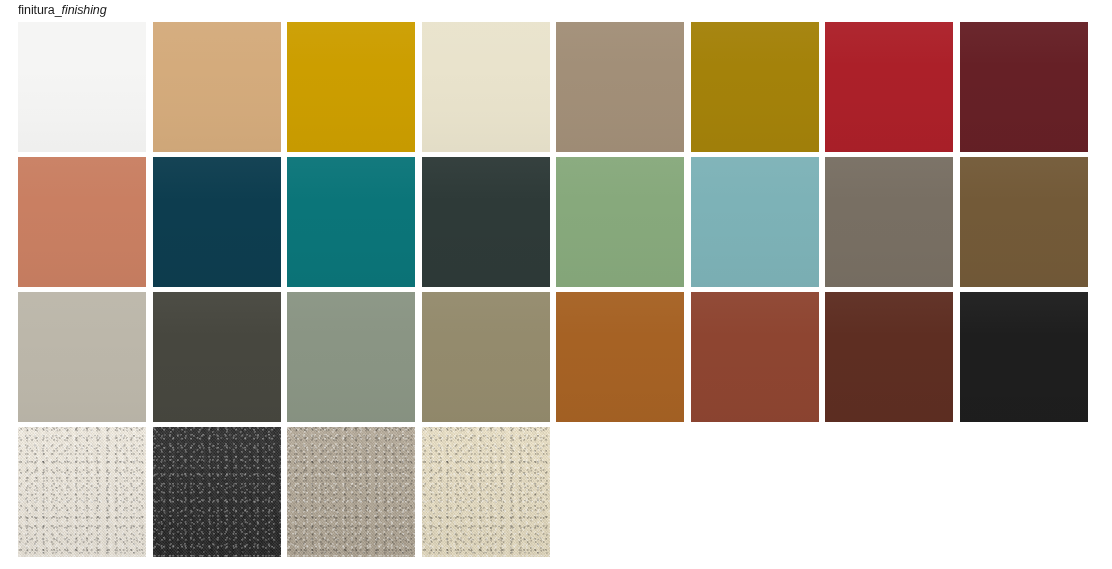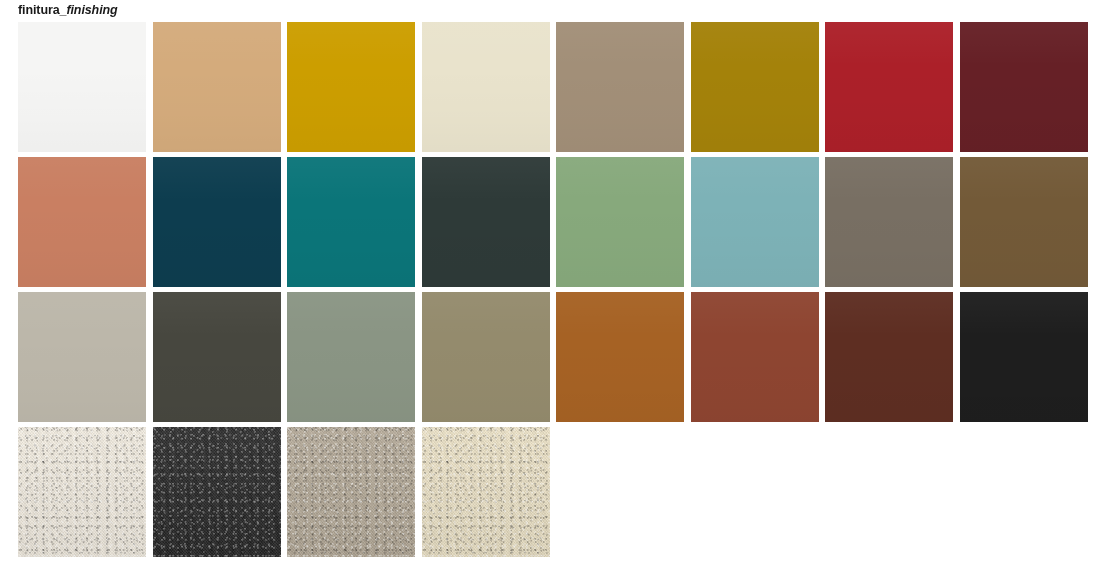--- a/index.html
+++ b/index.html
@@ -28,21 +28,21 @@
     position: absolute;
     left: 18px;
     top: 0px;
     height: 20px;
     display: flex;
     align-items: center;
     white-space: nowrap;
   }
   .title-text {
     font-size: 12.5px;
-    font-weight: bold;
+    font-weight: normal;
     color: #1a1a1a;
     letter-spacing: -0.1px;
   }
   .title-text .t-roman { font-style: normal; }
   .title-text .t-italic { font-style: italic; }
 
   
   .swatch-grid {
     position: absolute;
     left: 18px;

